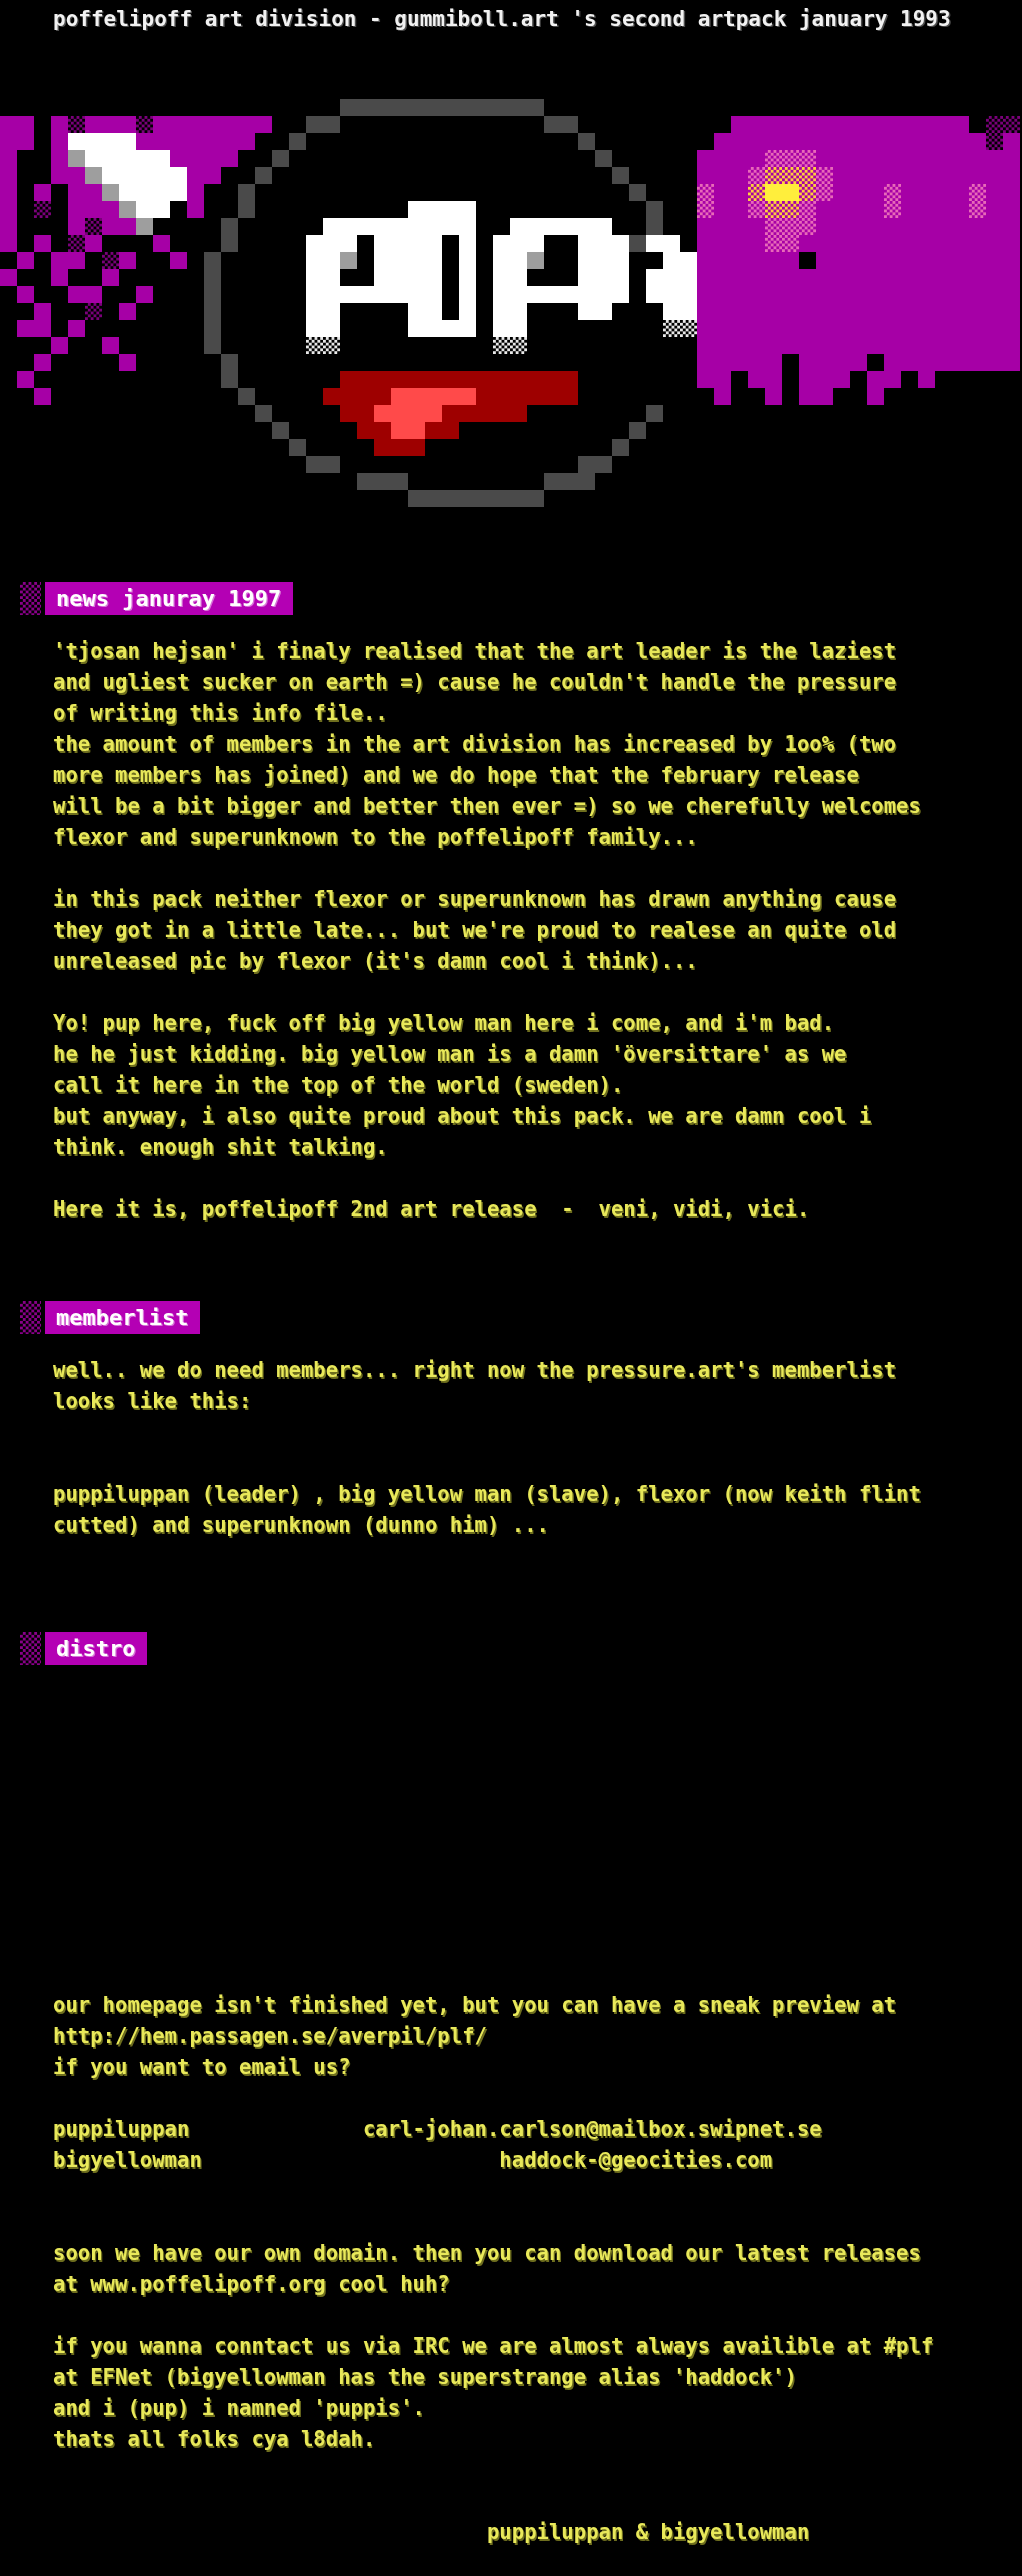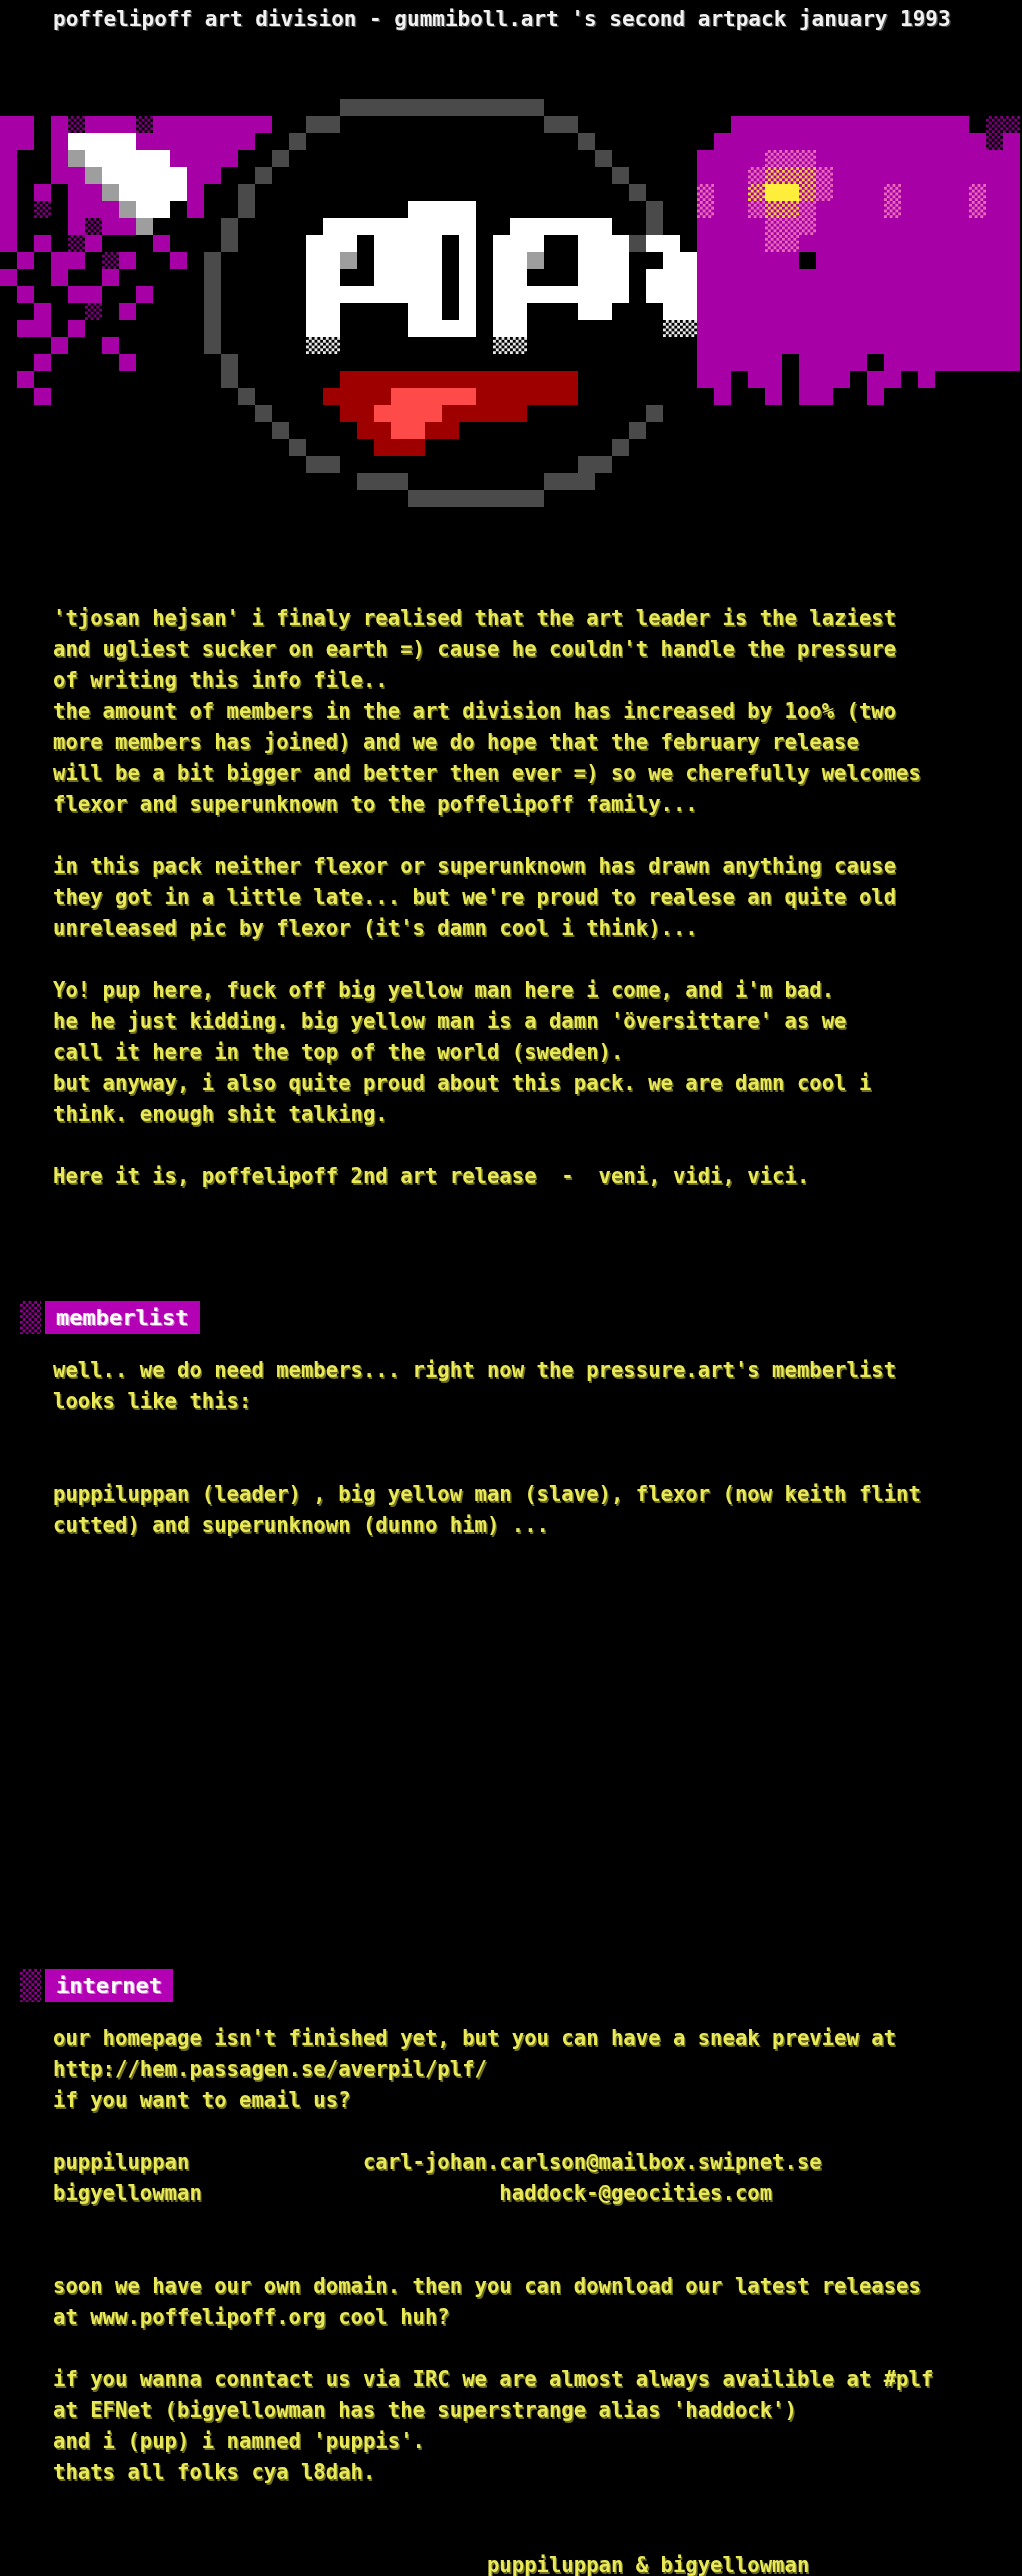--- a/index.html
+++ b/index.html
@@ -1472,20 +1472,24 @@
       <span class="acell" style="width: 17px; height: 17px; background: rgb(0, 0, 0);"></span>
       <span class="acell" style="width: 17px; height: 17px; background: rgb(0, 0, 0);"></span>
       <span class="acell" style="width: 17px; height: 17px; background: rgb(0, 0, 0);"></span>
       <span class="acell" style="width: 17px; height: 17px; background: rgb(0, 0, 0);"></span>
       <span class="acell" style="width: 17px; height: 17px; background: rgb(0, 0, 0);"></span>
       <span class="acell" style="width: 17px; height: 17px; background: rgb(0, 0, 0);"></span>
       <span class="acell" style="width: 17px; height: 17px; background: rgb(0, 0, 0);"></span>
     </div>
 
   <div class="section" id="sec-news">
+    <div class="shead-row">
+      <span class="dither-block"></span>
+      <span class="shead">news januray 1997</span>
+    </div>
     <pre class="body">'tjosan hejsan' i finaly realised that the art leader is the laziest
 and ugliest sucker on earth =) cause he couldn't handle the pressure
 of writing this info file..
 the amount of members in the art division has increased by 1oo% (two
 more members has joined) and we do hope that the february release
 will be a bit bigger and better then ever =) so we cherefully welcomes
 flexor and superunknown to the poffelipoff family...
 
 in this pack neither flexor or superunknown has drawn anything cause
 they got in a little late... but we're proud to realese an quite old
@@ -1507,27 +1511,27 @@
     </div>
     <pre class="body">well.. we do need members... right now the pressure.art's memberlist
 looks like this:
 
 
 puppiluppan (leader) , big yellow man (slave), flexor (now keith flint
 cutted) and superunknown (dunno him) ...</pre>
   </div>
 
   <div class="section" id="sec-distro">
-  </div>
-
-  <div class="section" id="sec-internet">
     <div class="shead-row">
       <span class="dither-block"></span>
-      <span class="shead">internet</span>
+      <span class="shead">distro</span>
     </div>
+  </div>
+
+  <div class="section" id="sec-internet">
     <pre class="body">our homepage isn't finished yet, but you can have a sneak preview at
 http://hem.passagen.se/averpil/plf/
 if you want to email us?
 
 puppiluppan              carl-johan.carlson@mailbox.swipnet.se
 bigyellowman                        haddock-@geocities.com
 
 
 soon we have our own domain. then you can download our latest releases
 at www.poffelipoff.org cool huh?

